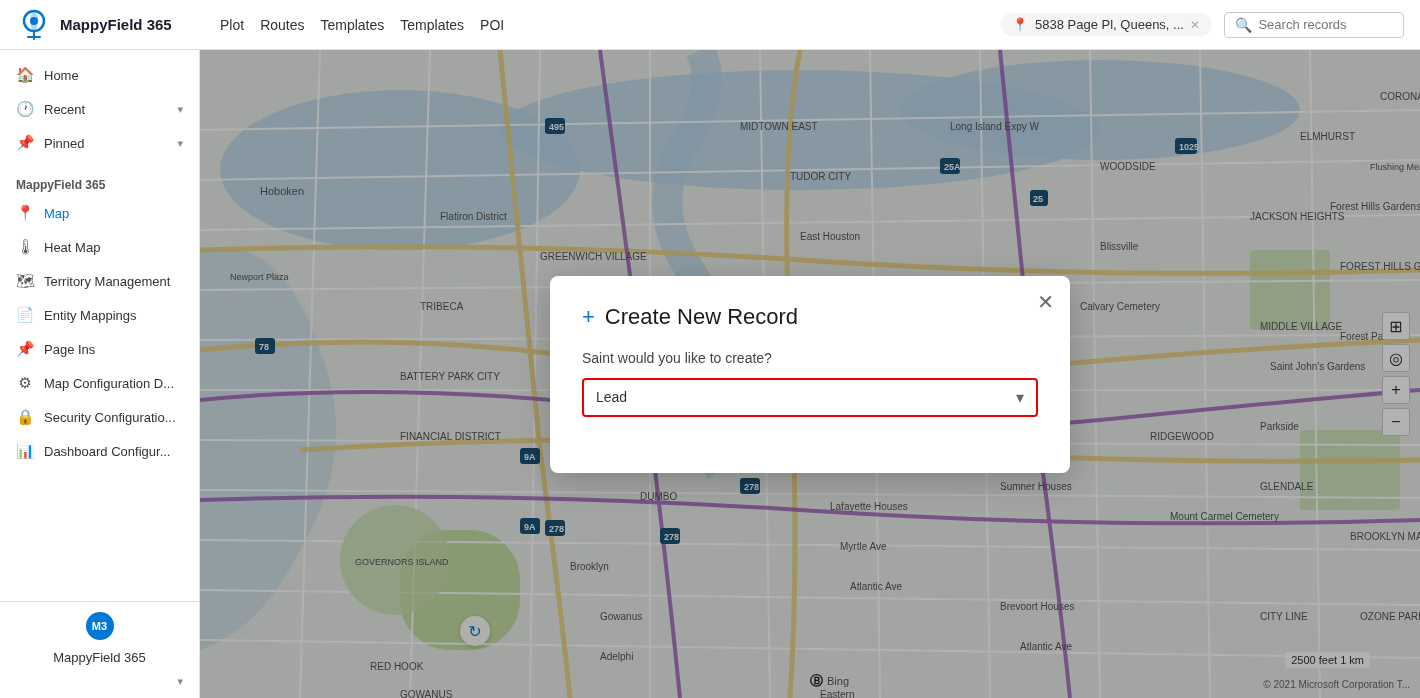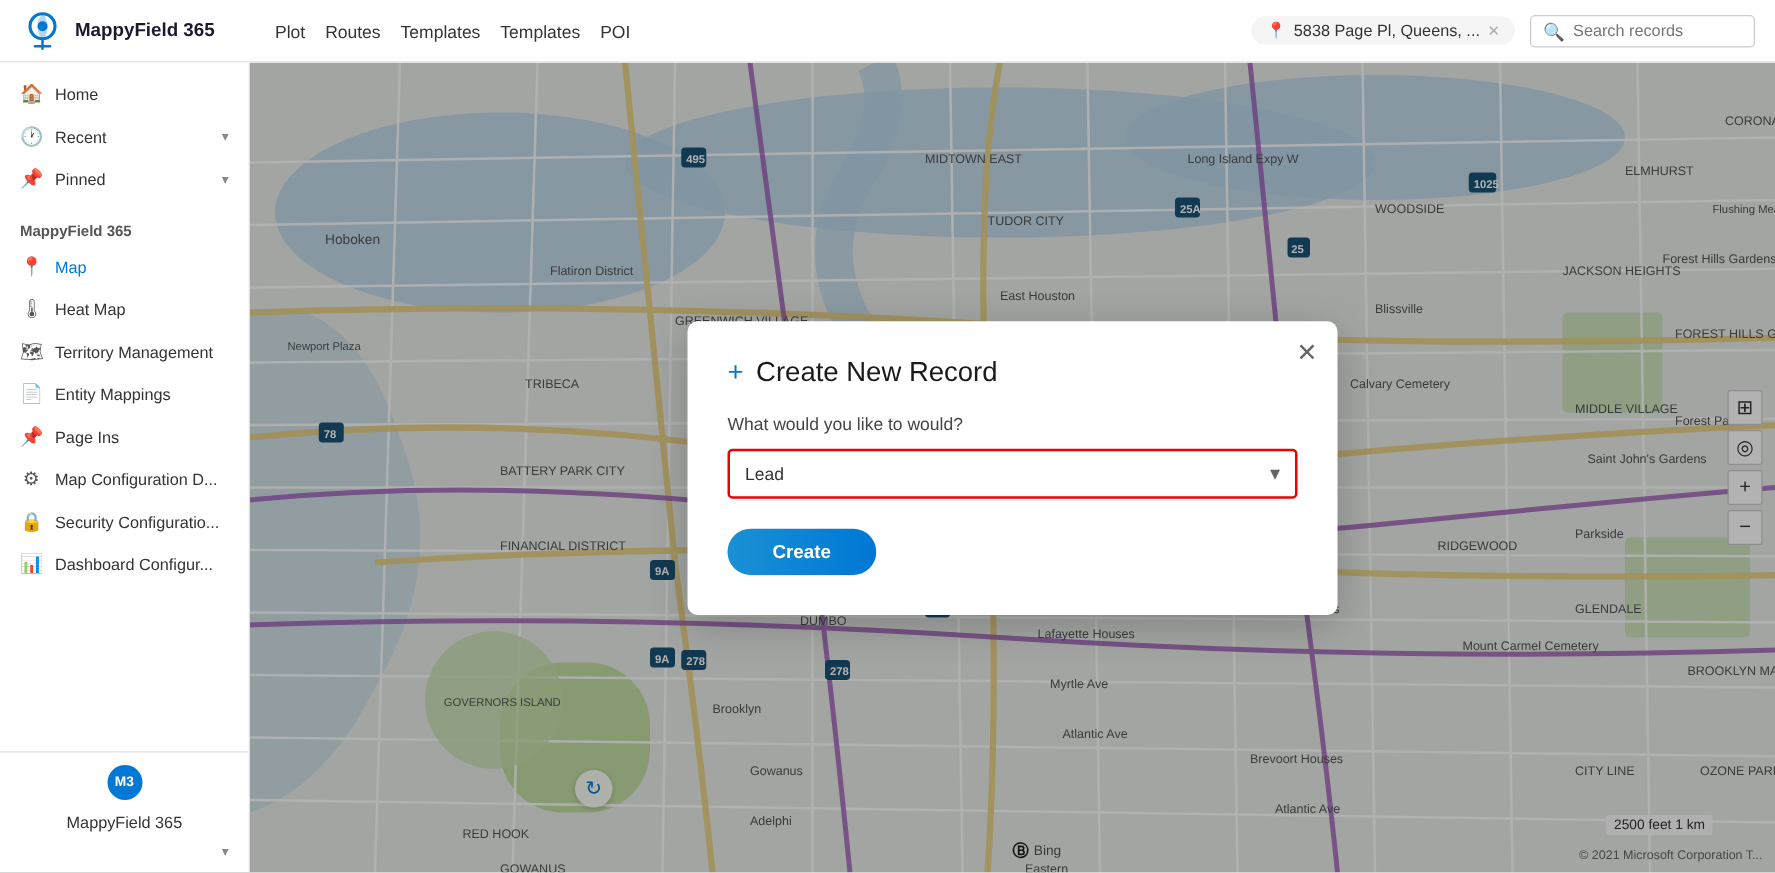--- a/index.html
+++ b/index.html
@@ -566,24 +566,23 @@
       <div class="map-control-btn">−</div>
     </div>
 
     <div class="modal-overlay">
       <div class="modal">
         <div class="modal-header">
           <span class="modal-plus">+</span>
           <span class="modal-title">Create New Record</span>
         </div>
         <button class="modal-close">✕</button>
-        <p class="modal-label">What would you like to would?</p>
+        <p class="modal-label">Saint would you like to create?</p>
         <div class="modal-select-row">
           <div class="modal-select">
             <span class="modal-select-text">Lead</span>
             <span class="modal-select-arrow">▾</span>
           </div>
         </div>
-        <button class="modal-create-btn">Create</button>
       </div>
     </div>
   </div>
 </div>
 
 </body></html>

